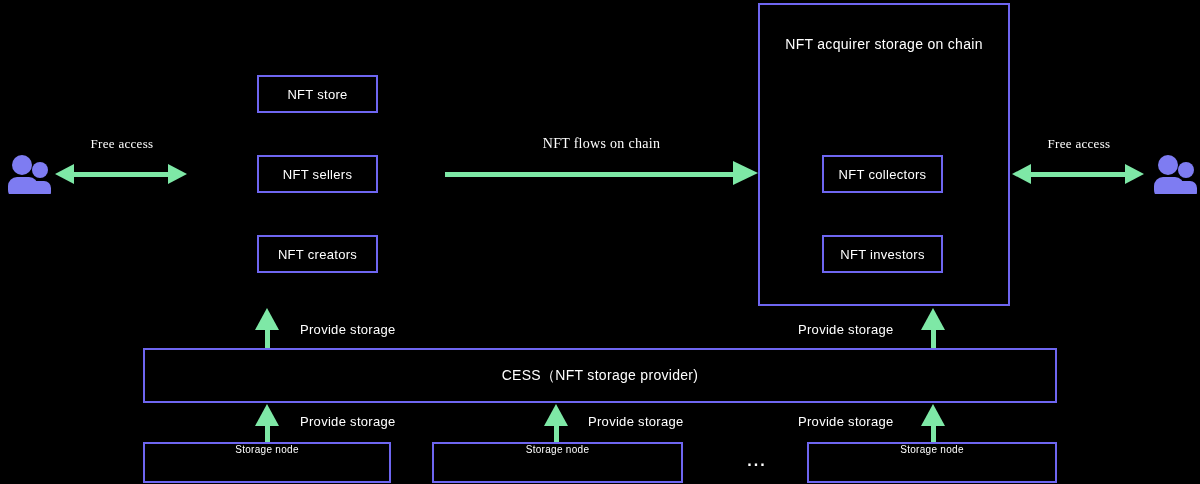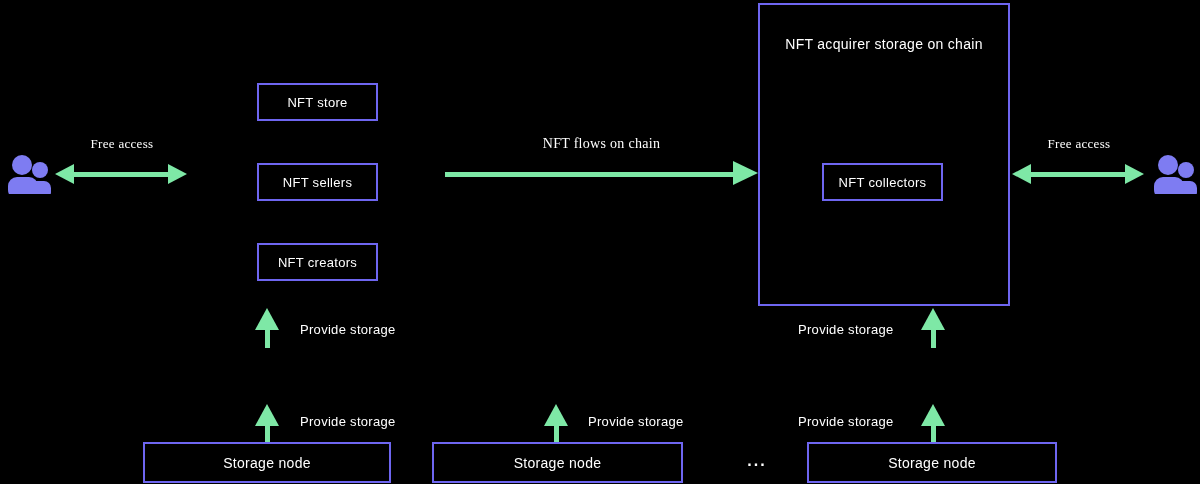--- a/index.html
+++ b/index.html
@@ -19,32 +19,32 @@
     overflow:hidden;
   }
   .lbl{position:absolute;font-size:13px;letter-spacing:.3px;white-space:nowrap;}
   .ta-c{text-align:center;font-family:Liberation Serif, serif;}
   .panel{position:absolute;border:2px solid var(--border);box-sizing:border-box;}
   .panel-title{position:absolute;left:0;right:0;top:31px;text-align:center;font-size:14px;letter-spacing:.3px;}
   .inner-box{
     position:absolute;width:121px;height:38px;
     border:2px solid var(--border);box-sizing:border-box;
     display:flex;align-items:center;justify-content:center;
-    font-size:13px;letter-spacing:.3px;margin-top:8px;
+    font-size:13px;letter-spacing:.3px;
   }
   .wide-box{
     position:absolute;border:2px solid var(--border);box-sizing:border-box;
     display:flex;align-items:center;justify-content:center;
     font-size:14px;letter-spacing:.3px;
   }
   .node-box{
     position:absolute;height:41px;
     border:2px solid var(--border);box-sizing:border-box;
-    display:flex;align-items:center;justify-content:center;
-    font-size:14px;letter-spacing:.3px;
+    display:flex;justify-content:center;
+    font-size:10px;letter-spacing:.3px;
   }
   .hbody{position:absolute;height:5px;background:var(--green);}
   .vbody{position:absolute;width:5px;background:var(--green);}
   .tri{position:absolute;width:0;height:0;}
   .tri-left{border-top:10px solid transparent;border-bottom:10px solid transparent;border-right:19px solid var(--green);}
   .tri-right{border-top:10px solid transparent;border-bottom:10px solid transparent;border-left:19px solid var(--green);}
   .tri-right-big{border-top:12px solid transparent;border-bottom:12px solid transparent;border-left:25px solid var(--green);}
   .tri-up{border-left:12px solid transparent;border-right:12px solid transparent;border-bottom:22px solid var(--green);}
   .people{position:absolute;width:44px;height:40px;}
   .ellipsis{position:absolute;font-size:16px;font-weight:bold;letter-spacing:2px;}
@@ -83,20 +83,23 @@
     <div class="hbody" style="left:445px;top:172px;width:290px"></div>
     <div class="tri tri-right-big" style="left:733px;top:161px"></div>
   </div>
 
   <div class="panel" style="left:758px;top:3px;width:252px;height:303px">
     <div class="panel-title">NFT acquirer storage on chain</div>
   </div>
   <div class="inner-box" style="left:822px;top:155px">
     <span>NFT collectors</span>
   </div>
+  <div class="inner-box" style="left:822px;top:235px">
+    <span>NFT investors</span>
+  </div>
 
   <div class="lbl ta-c" style="left:1012px;top:136px;width:134px">Free access</div>
   <div>
     <div class="tri tri-left" style="left:1012px;top:164px"></div>
     <div class="hbody" style="left:1029px;top:172px;width:98px"></div>
     <div class="tri tri-right" style="left:1125px;top:164px"></div>
   </div>
 
   <svg class="people" style="left:1154px;top:154px" viewBox="0 0 44 40">
     <circle cx="32" cy="16" r="8" fill="var(--people)"></circle>
@@ -110,20 +113,23 @@
     <div class="vbody" style="left:265px;top:328px;height:20px"></div>
   </div>
   <div class="lbl" style="left:300px;top:322px">Provide storage</div>
 
   <div>
     <div class="tri tri-up" style="left:921px;top:308px"></div>
     <div class="vbody" style="left:931px;top:328px;height:20px"></div>
   </div>
   <div class="lbl" style="left:798px;top:322px">Provide storage</div>
 
+  <div class="wide-box" style="left:143px;top:348px;width:914px;height:55px">
+    <span>CESS（NFT storage provider)</span>
+  </div>
 
   <div>
     <div class="tri tri-up" style="left:255px;top:404px"></div>
     <div class="vbody" style="left:265px;top:424px;height:18px"></div>
   </div>
   <div class="lbl" style="left:300px;top:414px">Provide storage</div>
 
   <div>
     <div class="tri tri-up" style="left:544px;top:404px"></div>
     <div class="vbody" style="left:554px;top:424px;height:18px"></div>

